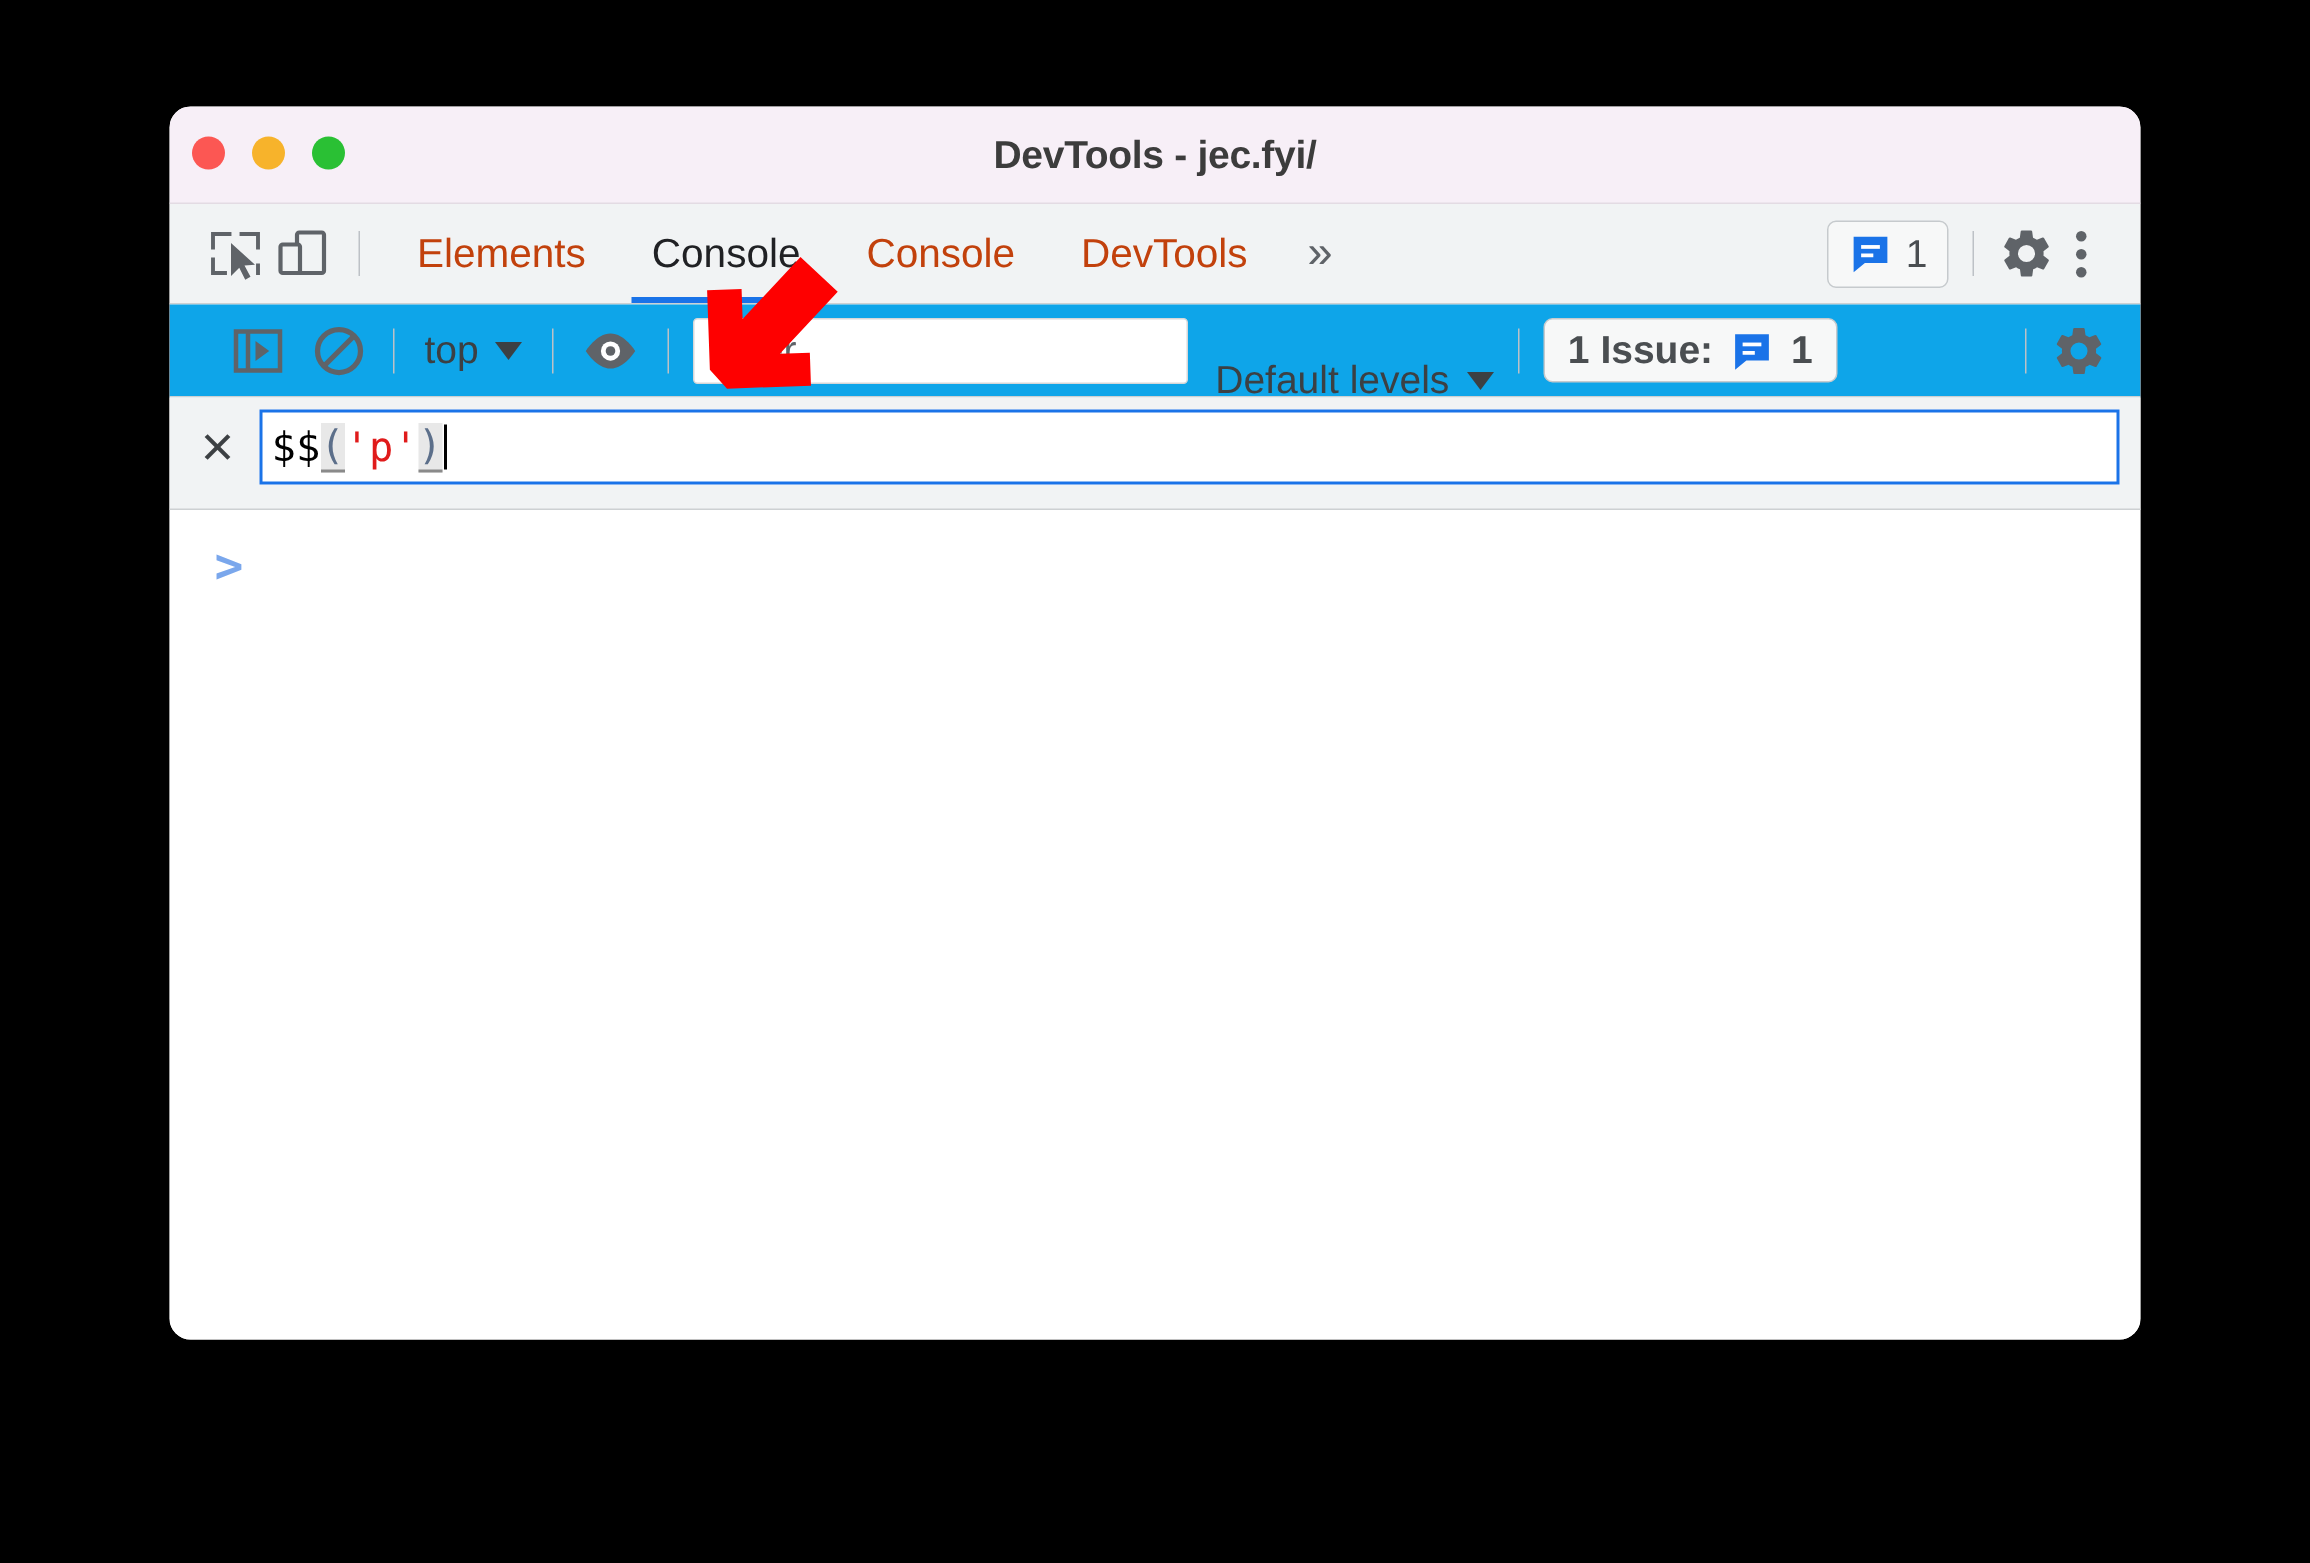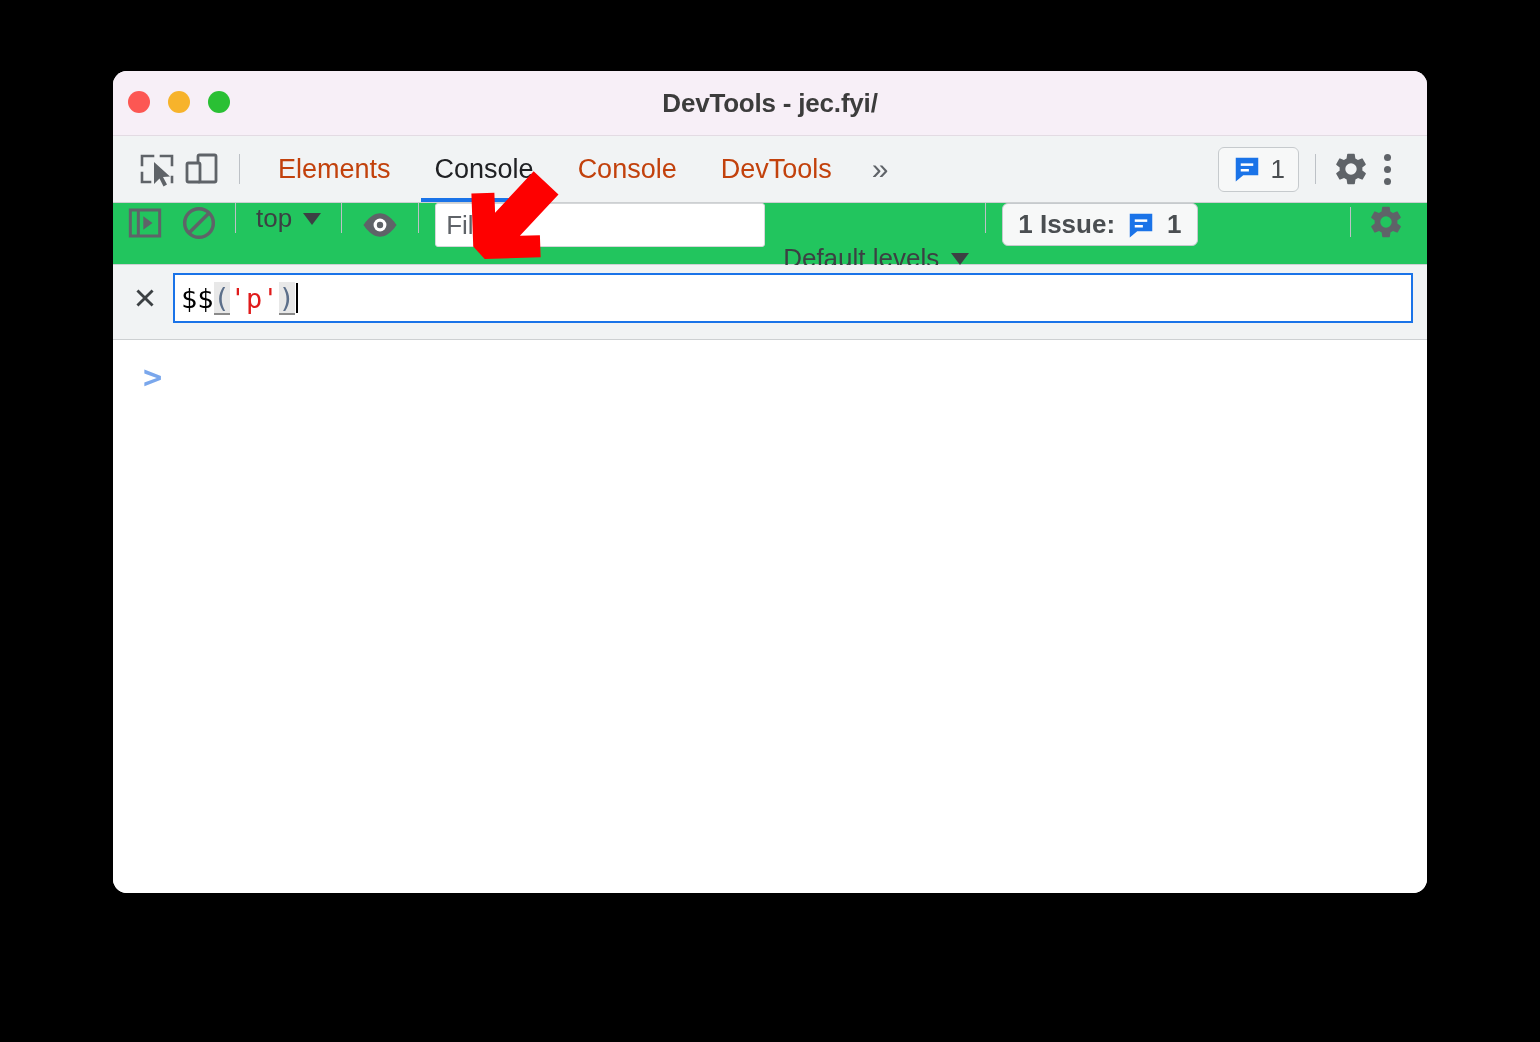--- a/index.html
+++ b/index.html
@@ -154,25 +154,25 @@
   }
   .kebab i {
     width: 7px; height: 7px; border-radius: 50%;
     background: #5f6368; display: block;
   }
 
   
   .consolebar {
     position: relative;
     height: 62px;
-    background: #22c55e;
+    background: #0ea5e9;
     border-bottom: 1px solid #cdd0d2;
     display: flex;
-    align-items: flex-start;
-    padding-left: 12px;
+    align-items: center;
+    padding-left: 39px;
     box-sizing: border-box;
   }
   .ctx-select {
     display: flex;
     align-items: center;
     gap: 11px;
     font-size: 26px;
     color: #3c4043;
     cursor: pointer;
     padding: 0 4px;

